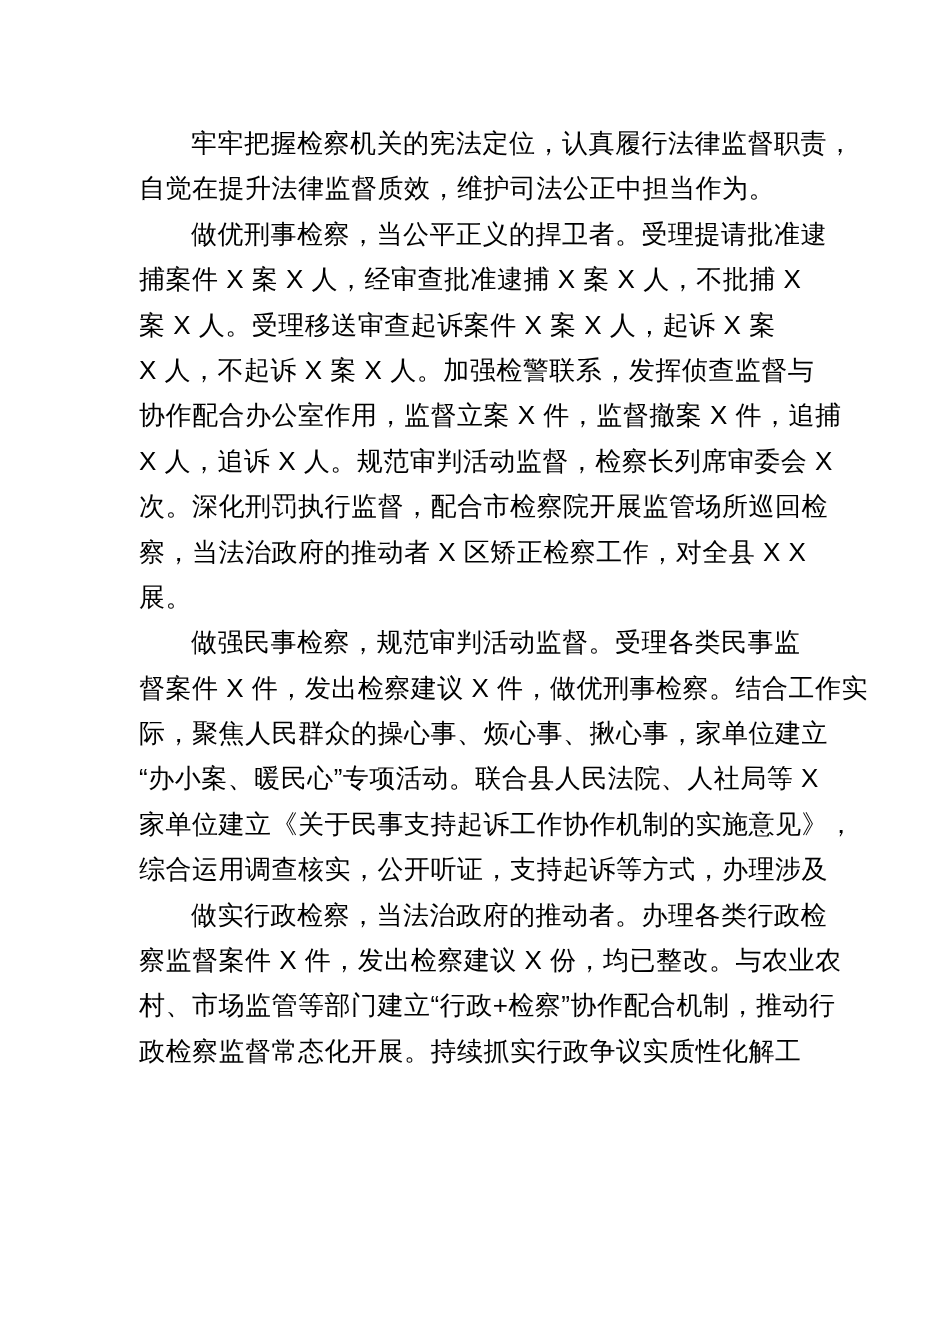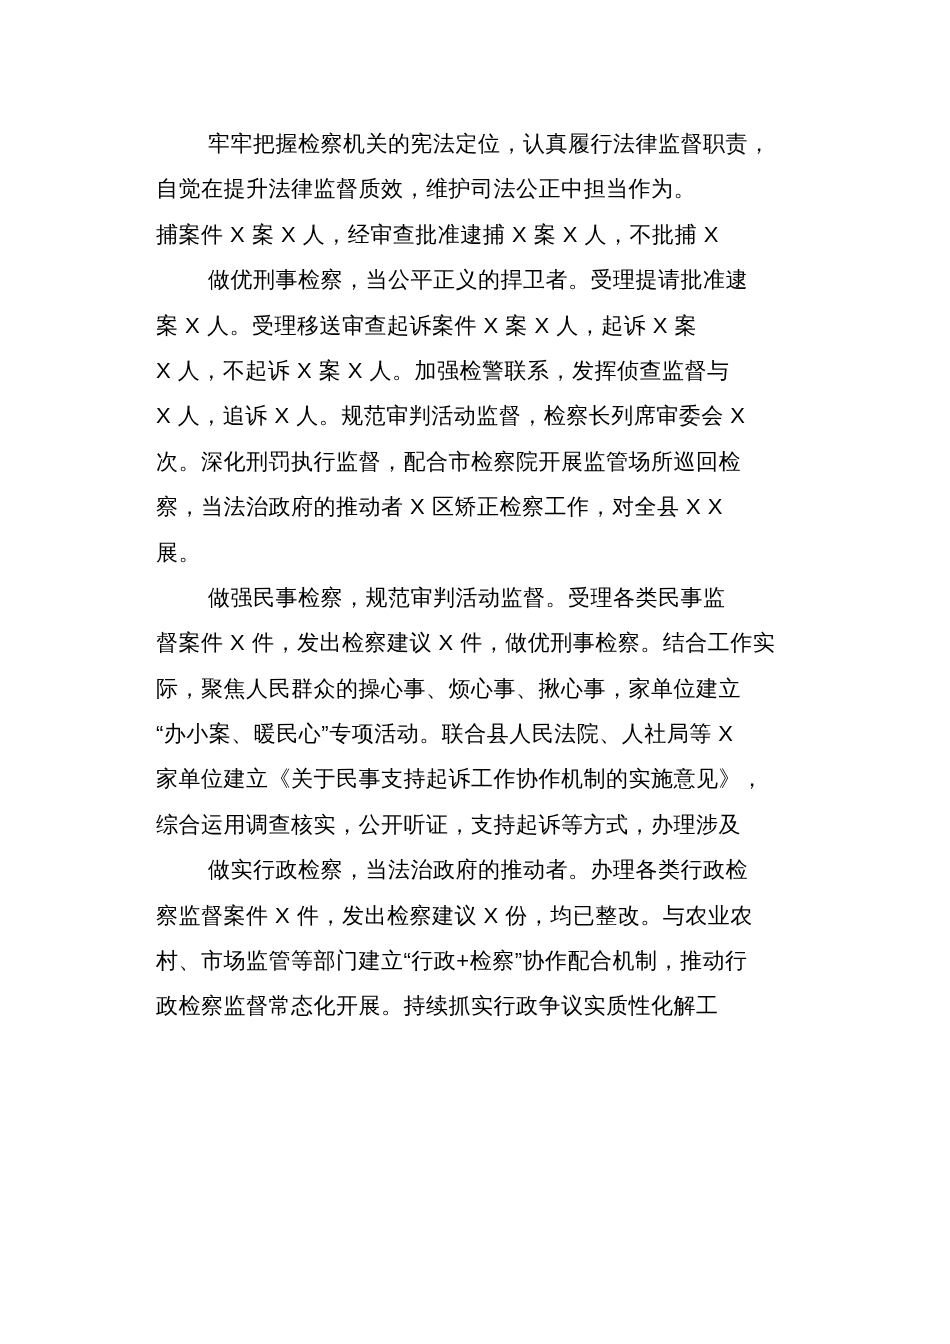--- a/index.html
+++ b/index.html
@@ -14,25 +14,25 @@
   }
   .page {
     position: relative;
     width: 950px;
     height: 1344px;
     background: #ffffff;
     color: #000000;
   }
   .doc-body {
     position: absolute;
-    left: 156px;
+    left: 139px;
     top: 121px;
     width: 672px;
     font-family: "Liberation Sans", "DejaVu Sans", sans-serif;
-    font-size: 22px;
+    font-size: 26px;
     color: #000000;
   }
   .paragraph {
     margin: 0;
     padding: 0;
   }
   .text-line {
     white-space: nowrap;
     height: 45.4px;
     line-height: 45.4px;
@@ -45,24 +45,25 @@
 </head>
 <body>
 
 <div class="page">
   <div class="doc-body" id="doc-body">
       <div class="paragraph">
         <div class="text-line first">牢牢把握检察机关的宪法定位，认真履行法律监督职责，</div>
         <div class="text-line">自觉在提升法律监督质效，维护司法公正中担当作为。</div>
       </div>
       <div class="paragraph">
+        <div class="text-line first">做优刑事检察，当公平正义的捍卫者。受理提请批准逮</div>
         <div class="text-line">捕案件 X 案 X 人，经审查批准逮捕 X 案 X 人，不批捕 X</div>
-        <div class="text-line first">做优刑事检察，当公平正义的捍卫者。受理提请批准逮</div>
         <div class="text-line">案 X 人。受理移送审查起诉案件 X 案 X 人，起诉 X 案</div>
         <div class="text-line">X 人，不起诉 X 案 X 人。加强检警联系，发挥侦查监督与</div>
+        <div class="text-line">协作配合办公室作用，监督立案 X 件，监督撤案 X 件，追捕</div>
         <div class="text-line">X 人，追诉 X 人。规范审判活动监督，检察长列席审委会 X</div>
         <div class="text-line">次。深化刑罚执行监督，配合市检察院开展监管场所巡回检</div>
         <div class="text-line">察，当法治政府的推动者 X 区矫正检察工作，对全县 X X</div>
         <div class="text-line">展。</div>
       </div>
       <div class="paragraph">
         <div class="text-line first">做强民事检察，规范审判活动监督。受理各类民事监</div>
         <div class="text-line">督案件 X 件，发出检察建议 X 件，做优刑事检察。结合工作实</div>
         <div class="text-line">际，聚焦人民群众的操心事、烦心事、揪心事，家单位建立</div>
         <div class="text-line">“办小案、暖民心”专项活动。联合县人民法院、人社局等 X</div>

